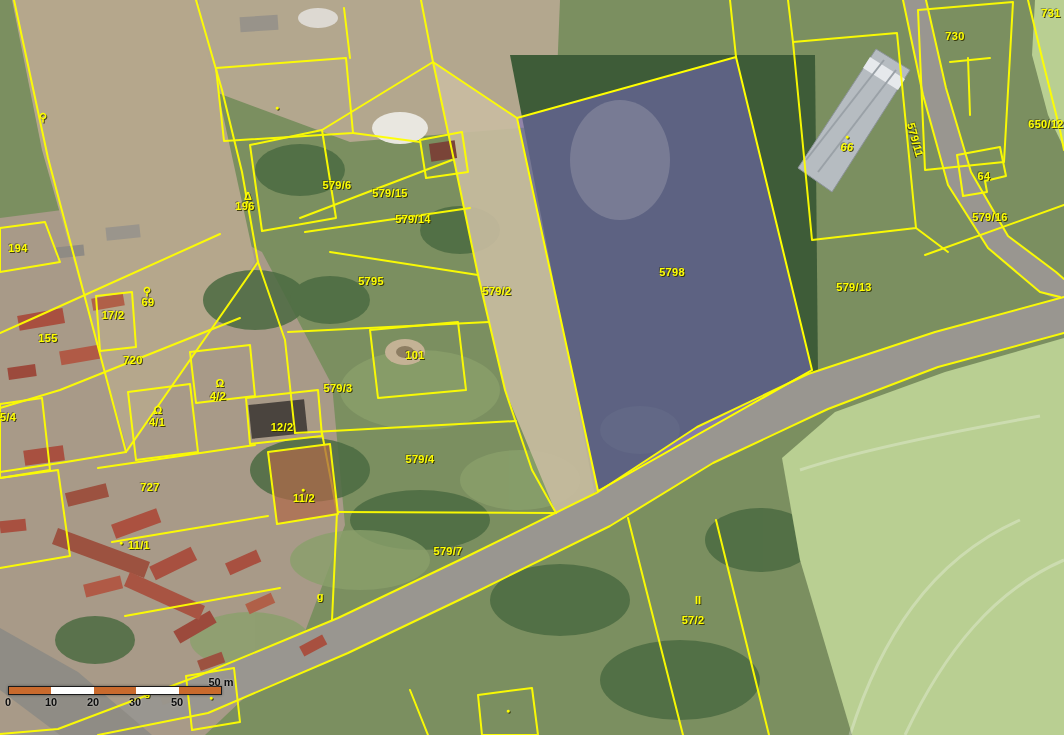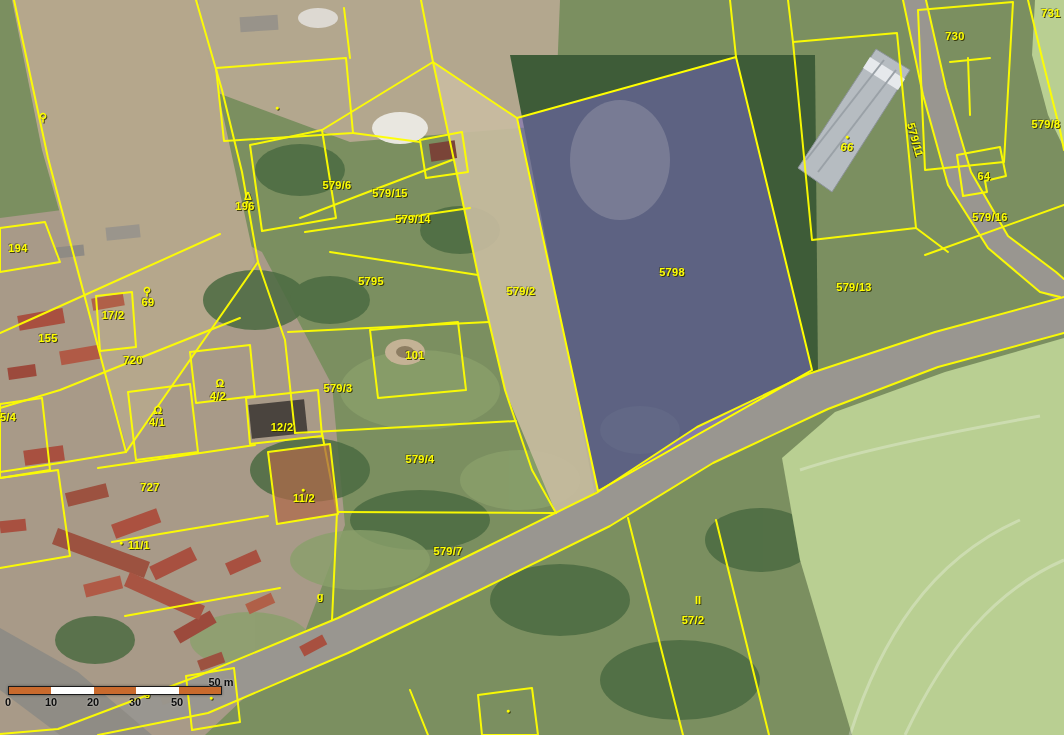--- a/index.html
+++ b/index.html
@@ -183,31 +183,31 @@
       <polyline points="793,42 788,0"></polyline>
       <polyline points="736,57 730,0"></polyline>
       <polyline points="916,228 948,252"></polyline>
     </g>
   </svg>
 
   <div id="labels-layer">
       <span class="plabel" style="left: 1051px; top: 13px;">731</span>
       <span class="plabel" style="left: 955px; top: 36px;">730</span>
       <span class="plabel" style="left: 915px; top: 140px; transform: translate(-50%, -50%) rotate(75deg);">579/11</span>
-      <span class="plabel" style="left: 1046px; top: 124px;">579/8</span>
+      <span class="plabel" style="left: 1046px; top: 124px;">650/12</span>
       <span class="plabel" style="left: 984px; top: 176px;">64</span>
       <span class="plabel" style="left: 990px; top: 217px;">579/16</span>
       <span class="plabel" style="left: 847px; top: 147px; font-style: italic;">66</span>
       <span class="plabel" style="left: 854px; top: 287px;">579/13</span>
       <span class="plabel" style="left: 672px; top: 272px;">5798</span>
       <span class="plabel" style="left: 337px; top: 185px;">579/6</span>
       <span class="plabel" style="left: 390px; top: 193px;">579/15</span>
       <span class="plabel" style="left: 413px; top: 219px;">579/14</span>
       <span class="plabel" style="left: 371px; top: 281px;">5795</span>
-      <span class="plabel" style="left: 497px; top: 291px; margin-left: 24px;">579/2</span>
+      <span class="plabel" style="left: 497px; top: 291px;">579/2</span>
       <span class="plabel" style="left: 245px; top: 206px;">196</span>
       <span class="plabel" style="left: 18px; top: 248px;">194</span>
       <span class="plabel" style="left: 148px; top: 302px;">69</span>
       <span class="plabel" style="left: 113px; top: 315px;">17/2</span>
       <span class="plabel" style="left: 48px; top: 338px;">155</span>
       <span class="plabel" style="left: 133px; top: 360px;">720</span>
       <span class="plabel" style="left: 415px; top: 355px;">101</span>
       <span class="plabel" style="left: 338px; top: 388px;">579/3</span>
       <span class="plabel" style="left: 218px; top: 396px;">4/2</span>
       <span class="plabel" style="left: 157px; top: 422px;">4/1</span>

